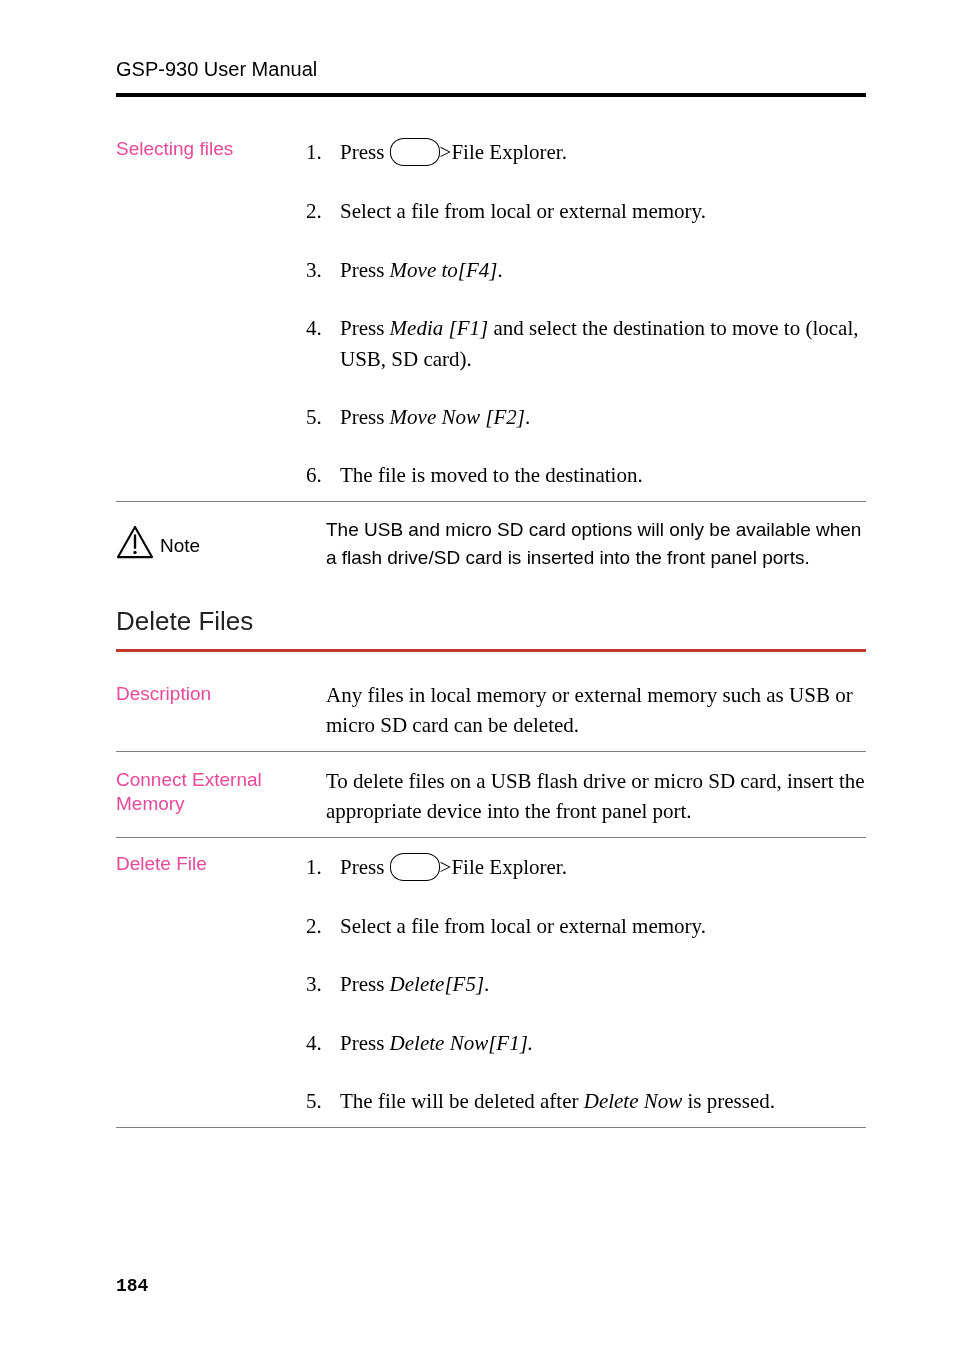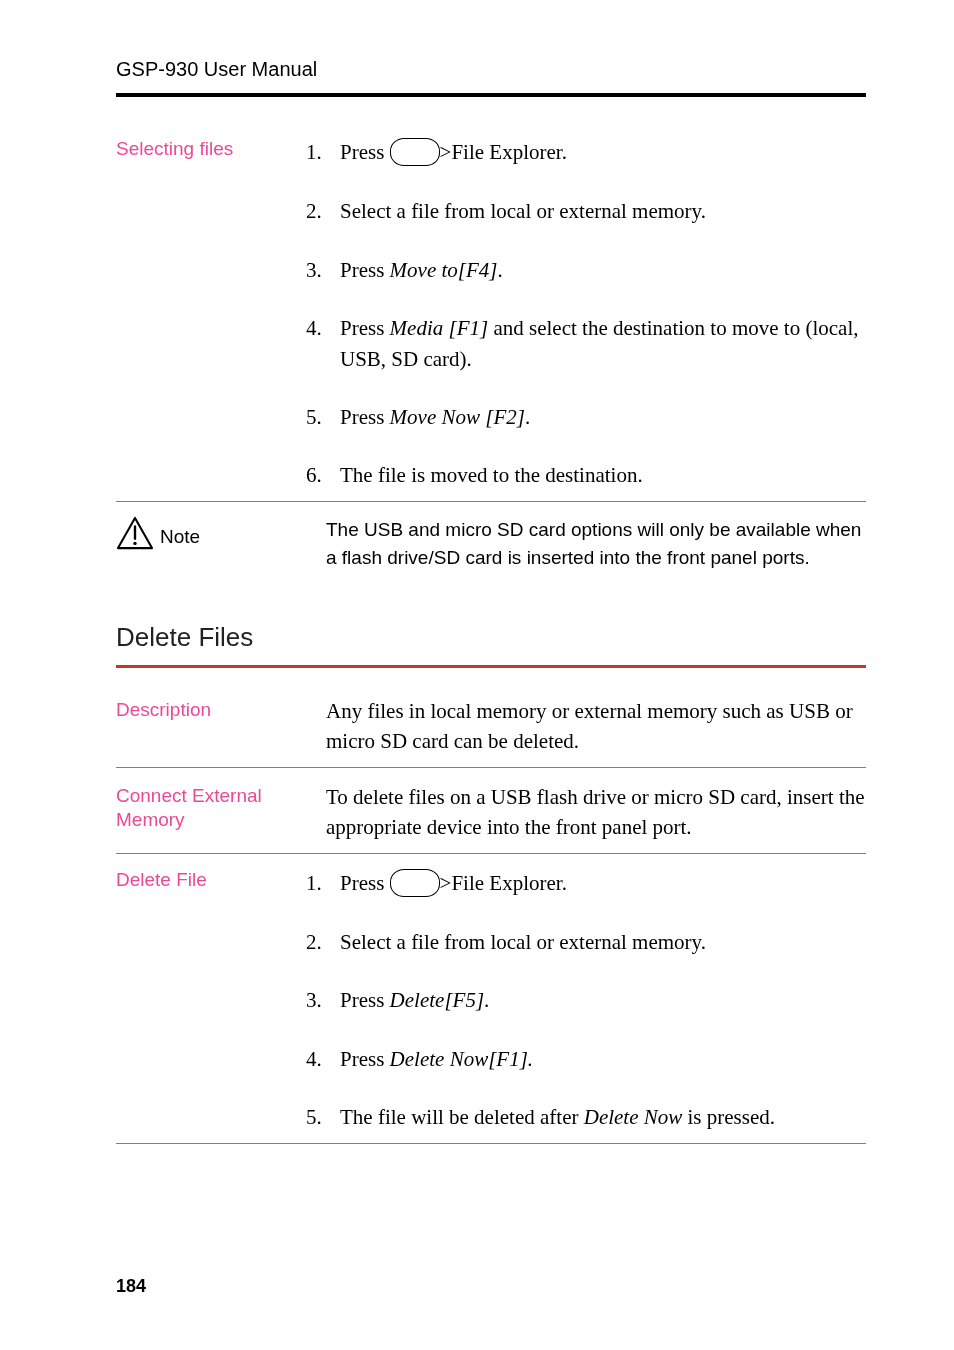--- a/index.html
+++ b/index.html
@@ -14,26 +14,26 @@
   .rightcol { flex: 1; font-size: 21px; line-height: 1.45; }
   ol.steps { list-style: none; counter-reset: step; padding: 0; }
   ol.steps li { counter-increment: step; position: relative; padding-left: 34px; margin-bottom: 28px; }
   ol.steps li::before { content: counter(step) "."; position: absolute; left: 0; top: 0; }
   .italic { font-style: italic; text-align: center; }
   .oval { display: inline-block; width: 50px; height: 28px; border: 1.5px solid #000; border-radius: 14px / 13px; vertical-align: middle; position: relative; top: -2px; }
   .thinrule { border: none; border-top: 1px solid #808080; margin: 6px 0 14px 0; }
   .warnicon { flex: 0 0 40px; }
   .warnicon svg { width: 38px; height: 34px; }
   .notelabel { font-family: 'Segoe UI', Arial, sans-serif; font-size: 19px; margin-left: 4px; align-self: center; position: relative; top: 2px; }
-  .section-title { font-family: 'Segoe UI', Arial, sans-serif; font-size: 26px; margin-top: 49px; color: #222; }
+  .section-title { font-family: 'Segoe UI', Arial, sans-serif; font-size: 26px; margin-top: 33px; color: #222; }
   .redrule { width: 100%; height: 3px; background: #c0392b; margin-top: 12px; margin-bottom: 28px; }
   .descblock { margin-bottom: 10px; }
   .descblock .leftcol { padding-top: 2px; }
   .descblock .rightcol .body { padding-left: 20px; }
-  .footer-page { position: absolute; left: 116px; top: 1276px; font-family: Liberation Sans, sans-serif; font-weight: bold; font-size: 18px; }
+  .footer-page { position: absolute; left: 116px; top: 1276px; font-family: Liberation Mono, monospace; font-weight: bold; font-size: 18px; }
   
   ol.steps li:last-child { margin-bottom: 4px; }
   .noteleft { flex: 0 0 190px; display:flex; align-items:center; }
 </style>
 </head>
 <body>
 
 <div class="page">
 
   <div class="header">
@@ -62,21 +62,21 @@
         </li>
         <li>
           <span>The file is moved to the destination.</span>
         </li>
       </ol>
     </div>
   </div>
 
   <hr class="thinrule">
 
-  <div class="row" style="margin-bottom:6px;">
+  <div class="row" style="margin-bottom:6px;align-items:center;">
     <div class="noteleft">
       <span class="warnicon">
         <svg viewBox="0 0 40 36">
             <polygon points="20,2 38,34 2,34" fill="none" stroke="#000" stroke-width="2.2" stroke-linejoin="round"></polygon>
             <line x1="20" y1="11" x2="20" y2="24" stroke="#000" stroke-width="2.5" stroke-linecap="round"></line>
             <circle cx="20" cy="29" r="1.8" fill="#000"></circle>
           </svg>
       </span>
       <span class="notelabel">Note</span>
     </div>

